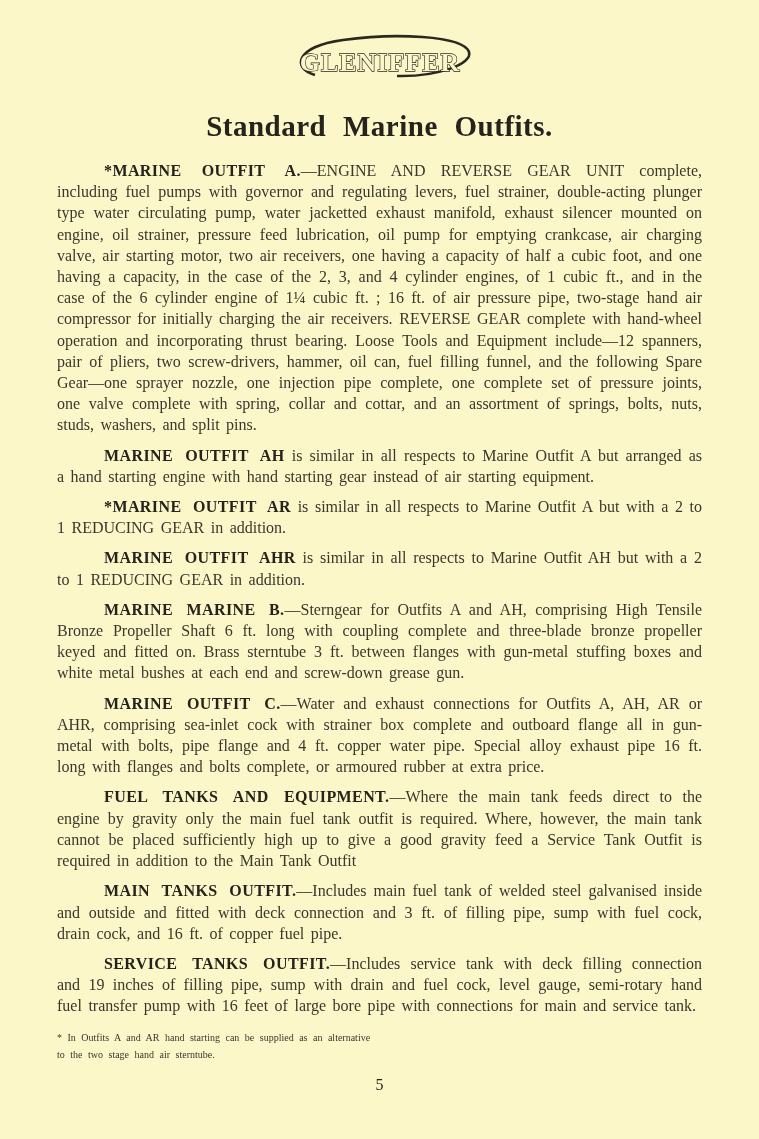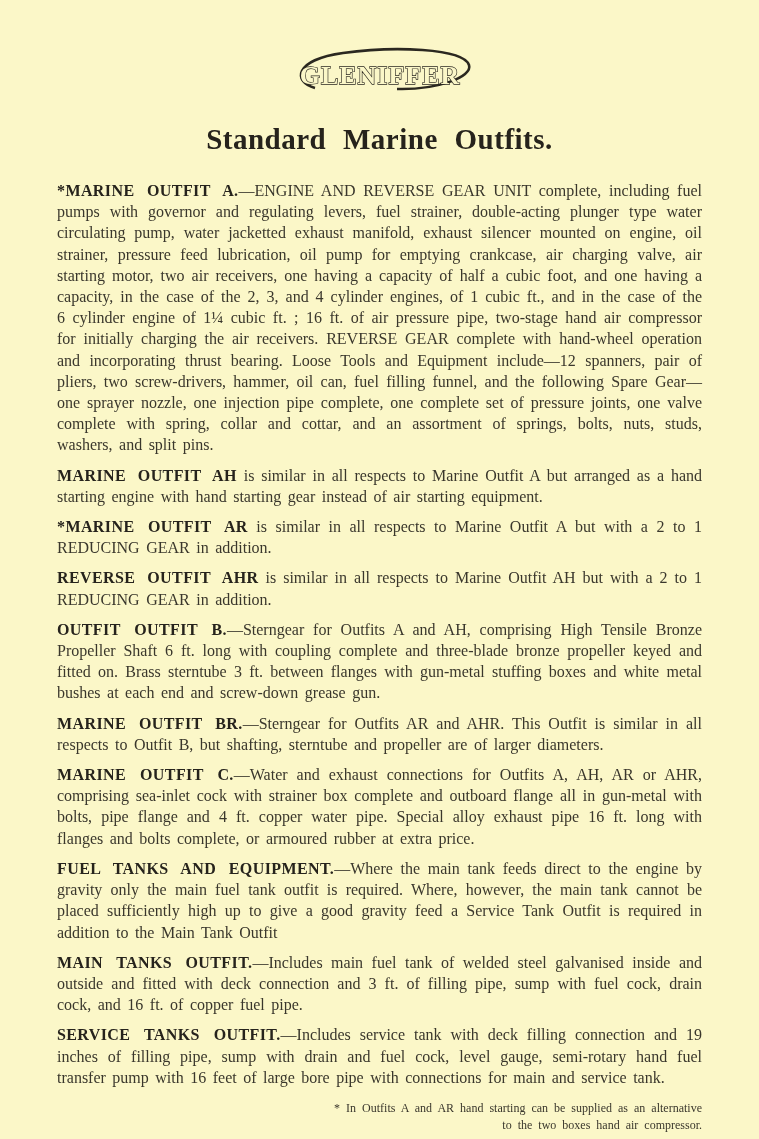--- a/index.html
+++ b/index.html
@@ -7,58 +7,59 @@
     padding: 0;
     background: #e8e4d0;
   }
   .page {
     position: relative;
     width: 759px;
     height: 1139px;
     margin: 0 auto;
     background: #fbf7c8;
     box-sizing: border-box;
-    padding: 41px 57px 0 57px;
+    padding: 28px 57px 0 57px;
     overflow: hidden;
     font-family: "Liberation Serif", serif;
     color: #3a372c;
   }
   .logo-wrap {
     text-align: center;
     margin: 4px 0 0 0;
   }
   .page-title {
     text-align: center;
     font-size: 29px;
     font-weight: bold;
     color: #26231c;
     letter-spacing: 0.5px;
     word-spacing: 9px;
-    margin: 20px 0 24px 0;
+    margin: 20px 0 17px 0;
   }
   .body-text {
     width: 645px;
   }
   .para {
     font-size: 16px;
     line-height: 21.2px;
     text-align: justify;
     word-spacing: 2.5px;
     margin: 0 0 9px 0;
   }
   .para .ph {
     font-weight: bold;
     color: #26231c;
     letter-spacing: 0.4px;
     word-spacing: 7px;
+    margin-left: 47px;
   }
   .footnote {
-    font-size: 12px;
+    font-size: 10px;
     line-height: 17.5px;
-    text-align: right;
+    text-align: left;
     color: #3a372c;
     word-spacing: 3px;
     margin-top: 12px;
   }
   .page-number {
     text-align: center;
     font-size: 16px;
     color: #26231c;
     margin-top: 12px;
   }
@@ -78,36 +79,35 @@
   <h1 class="page-title">Standard Marine Outfits.</h1>
 
   <div class="body-text">
 
     <p class="para"><b class="ph">*MARINE OUTFIT A.</b><span>—ENGINE AND REVERSE GEAR UNIT complete, including fuel pumps with governor and regulating levers, fuel strainer, double-acting plunger type water circulating pump, water jacketted exhaust manifold, exhaust silencer mounted on engine, oil strainer, pressure feed lubrication, oil pump for emptying crankcase, air charging valve, air starting motor, two air receivers, one having a capacity of half a cubic foot, and one having a capacity, in the case of the 2, 3, and 4 cylinder engines, of 1 cubic ft., and in the case of the 6 cylinder engine of 1¼ cubic ft. ; 16 ft. of air pressure pipe, two-stage hand air compressor for initially charging the air receivers. REVERSE GEAR complete with hand-wheel operation and incorporating thrust bearing. Loose Tools and Equipment include—12 spanners, pair of pliers, two screw-drivers, hammer, oil can, fuel filling funnel, and the following Spare Gear—one sprayer nozzle, one injection pipe complete, one complete set of pressure joints, one valve complete with spring, collar and cottar, and an assortment of springs, bolts, nuts, studs, washers, and split pins.</span></p>
 
     <p class="para"><b class="ph">MARINE OUTFIT AH</b><span> is similar in all respects to Marine Outfit A but arranged as a hand starting engine with hand starting gear instead of air starting equipment.</span></p>
 
     <p class="para"><b class="ph">*MARINE OUTFIT AR</b><span> is similar in all respects to Marine Outfit A but with a 2 to 1 REDUCING GEAR in addition.</span></p>
 
-    <p class="para"><b class="ph">REVERSE OUTFIT AHR</b><span> is similar in all respects to Marine Outfit AH but with a 2 to 1 REDUCING GEAR in addition.</span></p>
+    <p class="para"><b class="ph">MARINE OUTFIT AHR</b><span> is similar in all respects to Marine Outfit AH but with a 2 to 1 REDUCING GEAR in addition.</span></p>
 
-    <p class="para"><b class="ph">OUTFIT OUTFIT B.</b><span>—Sterngear for Outfits A and AH, comprising High Tensile Bronze Propeller Shaft 6 ft. long with coupling complete and three-blade bronze propeller keyed and fitted on.  Brass sterntube 3 ft. between flanges with gun-metal stuffing boxes and white metal bushes at each end and screw-down grease gun.</span></p>
+    <p class="para"><b class="ph">MARINE MARINE B.</b><span>—Sterngear for Outfits A and AH, comprising High Tensile Bronze Propeller Shaft 6 ft. long with coupling complete and three-blade bronze propeller keyed and fitted on.  Brass sterntube 3 ft. between flanges with gun-metal stuffing boxes and white metal bushes at each end and screw-down grease gun.</span></p>
 
-    <p class="para"><b class="ph">MARINE OUTFIT BR.</b><span>—Sterngear for Outfits AR and AHR.  This Outfit is similar in all respects to Outfit B, but shafting, sterntube and propeller are of larger diameters.</span></p>
 
     <p class="para"><b class="ph">MARINE OUTFIT C.</b><span>—Water and exhaust connections for Outfits A, AH, AR or AHR, comprising sea-inlet cock with strainer box complete and outboard flange all in gun-metal with bolts, pipe flange and 4 ft. copper water pipe.  Special alloy exhaust pipe 16 ft. long with flanges and bolts complete, or armoured rubber at extra price.</span></p>
 
     <p class="para"><b class="ph">FUEL TANKS AND EQUIPMENT.</b><span>—Where the main tank feeds direct to the engine by gravity only the main fuel tank outfit is required.  Where, however, the main tank cannot be placed sufficiently high up to give a good gravity feed a Service Tank Outfit is required in addition to the Main Tank Outfit</span></p>
 
     <p class="para"><b class="ph">MAIN TANKS OUTFIT.</b><span>—Includes main fuel tank of welded steel galvanised inside and outside and fitted with deck connection and 3 ft. of filling pipe, sump with fuel cock, drain cock, and 16 ft. of copper fuel pipe.</span></p>
 
     <p class="para"><b class="ph">SERVICE TANKS OUTFIT.</b><span>—Includes service tank with deck filling connection and 19 inches of filling pipe, sump with drain and fuel cock, level gauge, semi-rotary hand fuel transfer pump with 16 feet of large bore pipe with connections for main and service tank.</span></p>
 
   </div>
 
   <div class="footnote">
     <div>* In Outfits A and AR hand starting can be supplied as an alternative</div>
-    <div>to the two boxes hand air compressor.</div>
+    <div>to the two stage hand air sterntube.</div>
   </div>
 
   <div class="page-number">5</div>
 
 </div>
 
 </body></html>

